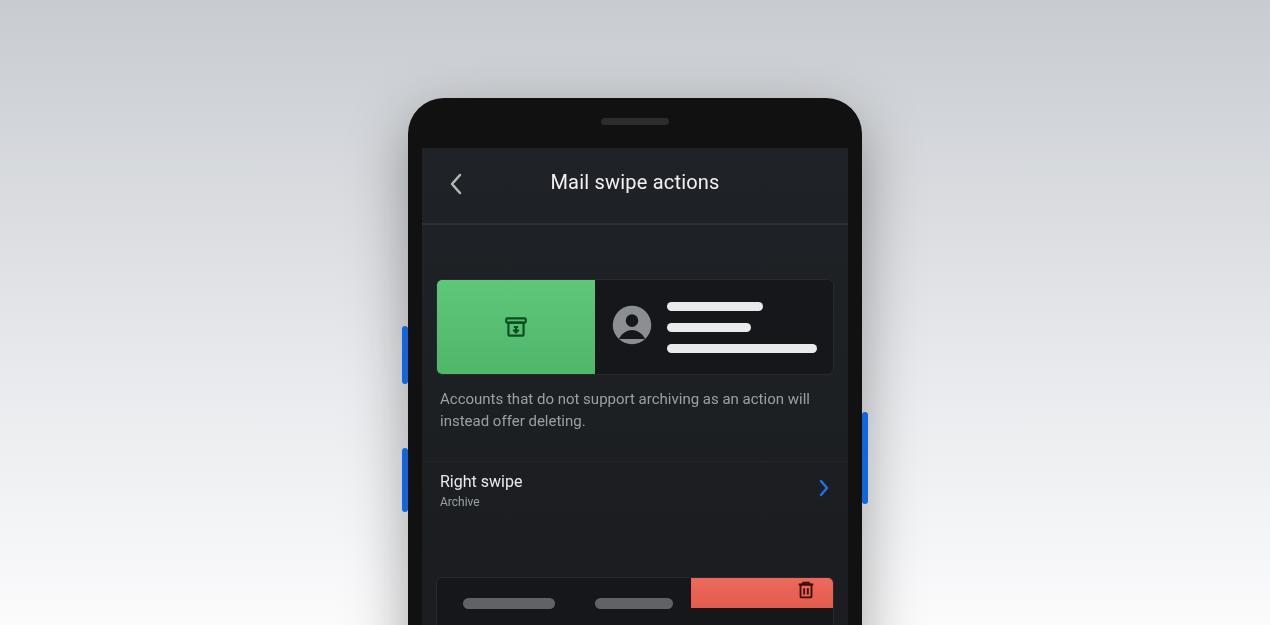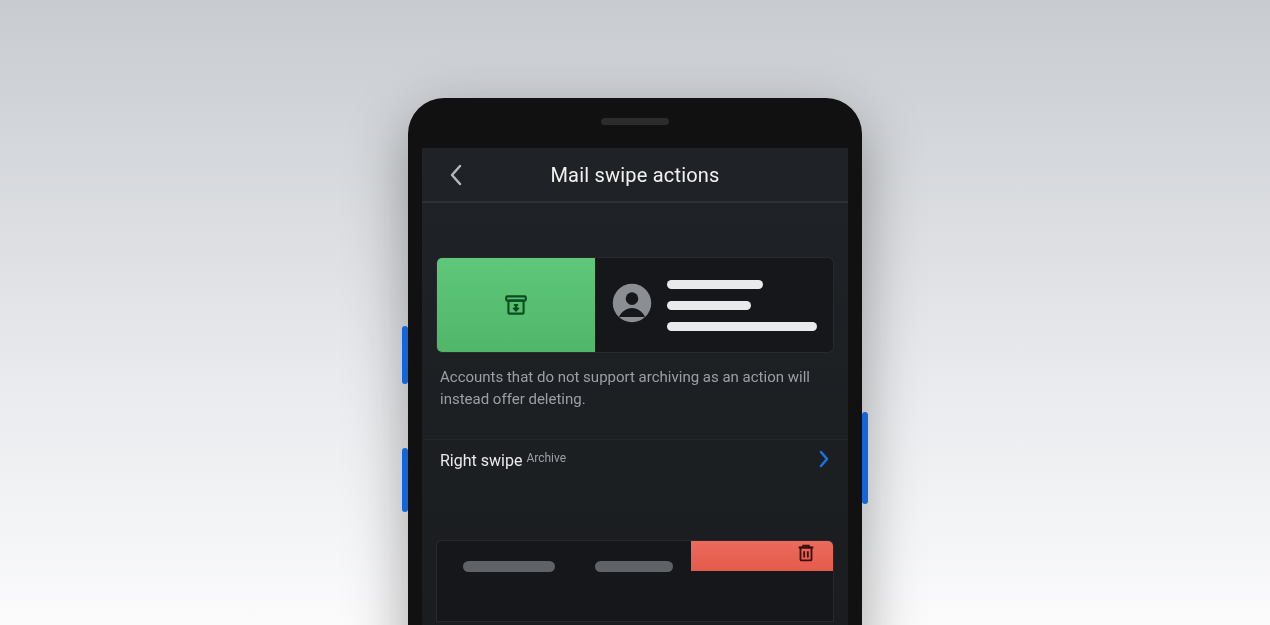--- a/index.html
+++ b/index.html
@@ -36,24 +36,25 @@
 
   .screen {
     position:absolute; inset:0;
     background: linear-gradient(180deg, #1f2226 0%, #181a1d 100%);
     border-radius: 8px;
     overflow:hidden;
     color:#e8eaed;
   }
 
   .topbar {
-    display:flex; align-items:center;
+    display:flex; align-items:flex-start;
     height:54px;
     padding:0 20px;
     border-bottom:1px solid rgba(255,255,255,.06);
+    margin-top:22px;
   }
   .back { width:28px; height:28px; display:flex; align-items:center; justify-content:center; cursor:pointer; opacity:.85; }
   .back svg{ width:14px; height:22px; }
   .title { flex:1; text-align:center; font-size:20px; font-weight:400; letter-spacing:.2px; margin-left:-28px; color:#f1f1f1; }
   .divider { height:1px; background:rgba(255,255,255,.08); }
 
   .section { padding: 0 0 0 0; }
 
   .preview-card {
     margin: 54px 14px 0 14px;
@@ -85,21 +86,21 @@
     line-height:1.45;
   }
 
   .setting-row {
     margin-top:28px;
     padding: 10px 18px 14px 18px;
     display:flex; align-items:center; justify-content:space-between;
     cursor:pointer;
     border-top:1px solid rgba(255,255,255,.03);
   }
-  .setting-row .labels { display:flex; flex-direction:row; gap:4px; }
+  .setting-row .labels { display:flex; flex-direction:column; gap:4px; }
   .setting-row .primary { font-size:16px; color:#e8eaed; }
   .setting-row .secondary { font-size:12px; color:#9aa0a6; }
   .setting-row .chev svg{ width:12px; height:18px; stroke:#1a73e8; fill:none; stroke-width:2.5; }
 
   .preview-card.bottom {
     margin-top:54px;
     height:82px;
     border-radius:6px 6px 0 0;
     align-items:flex-start;
   }

